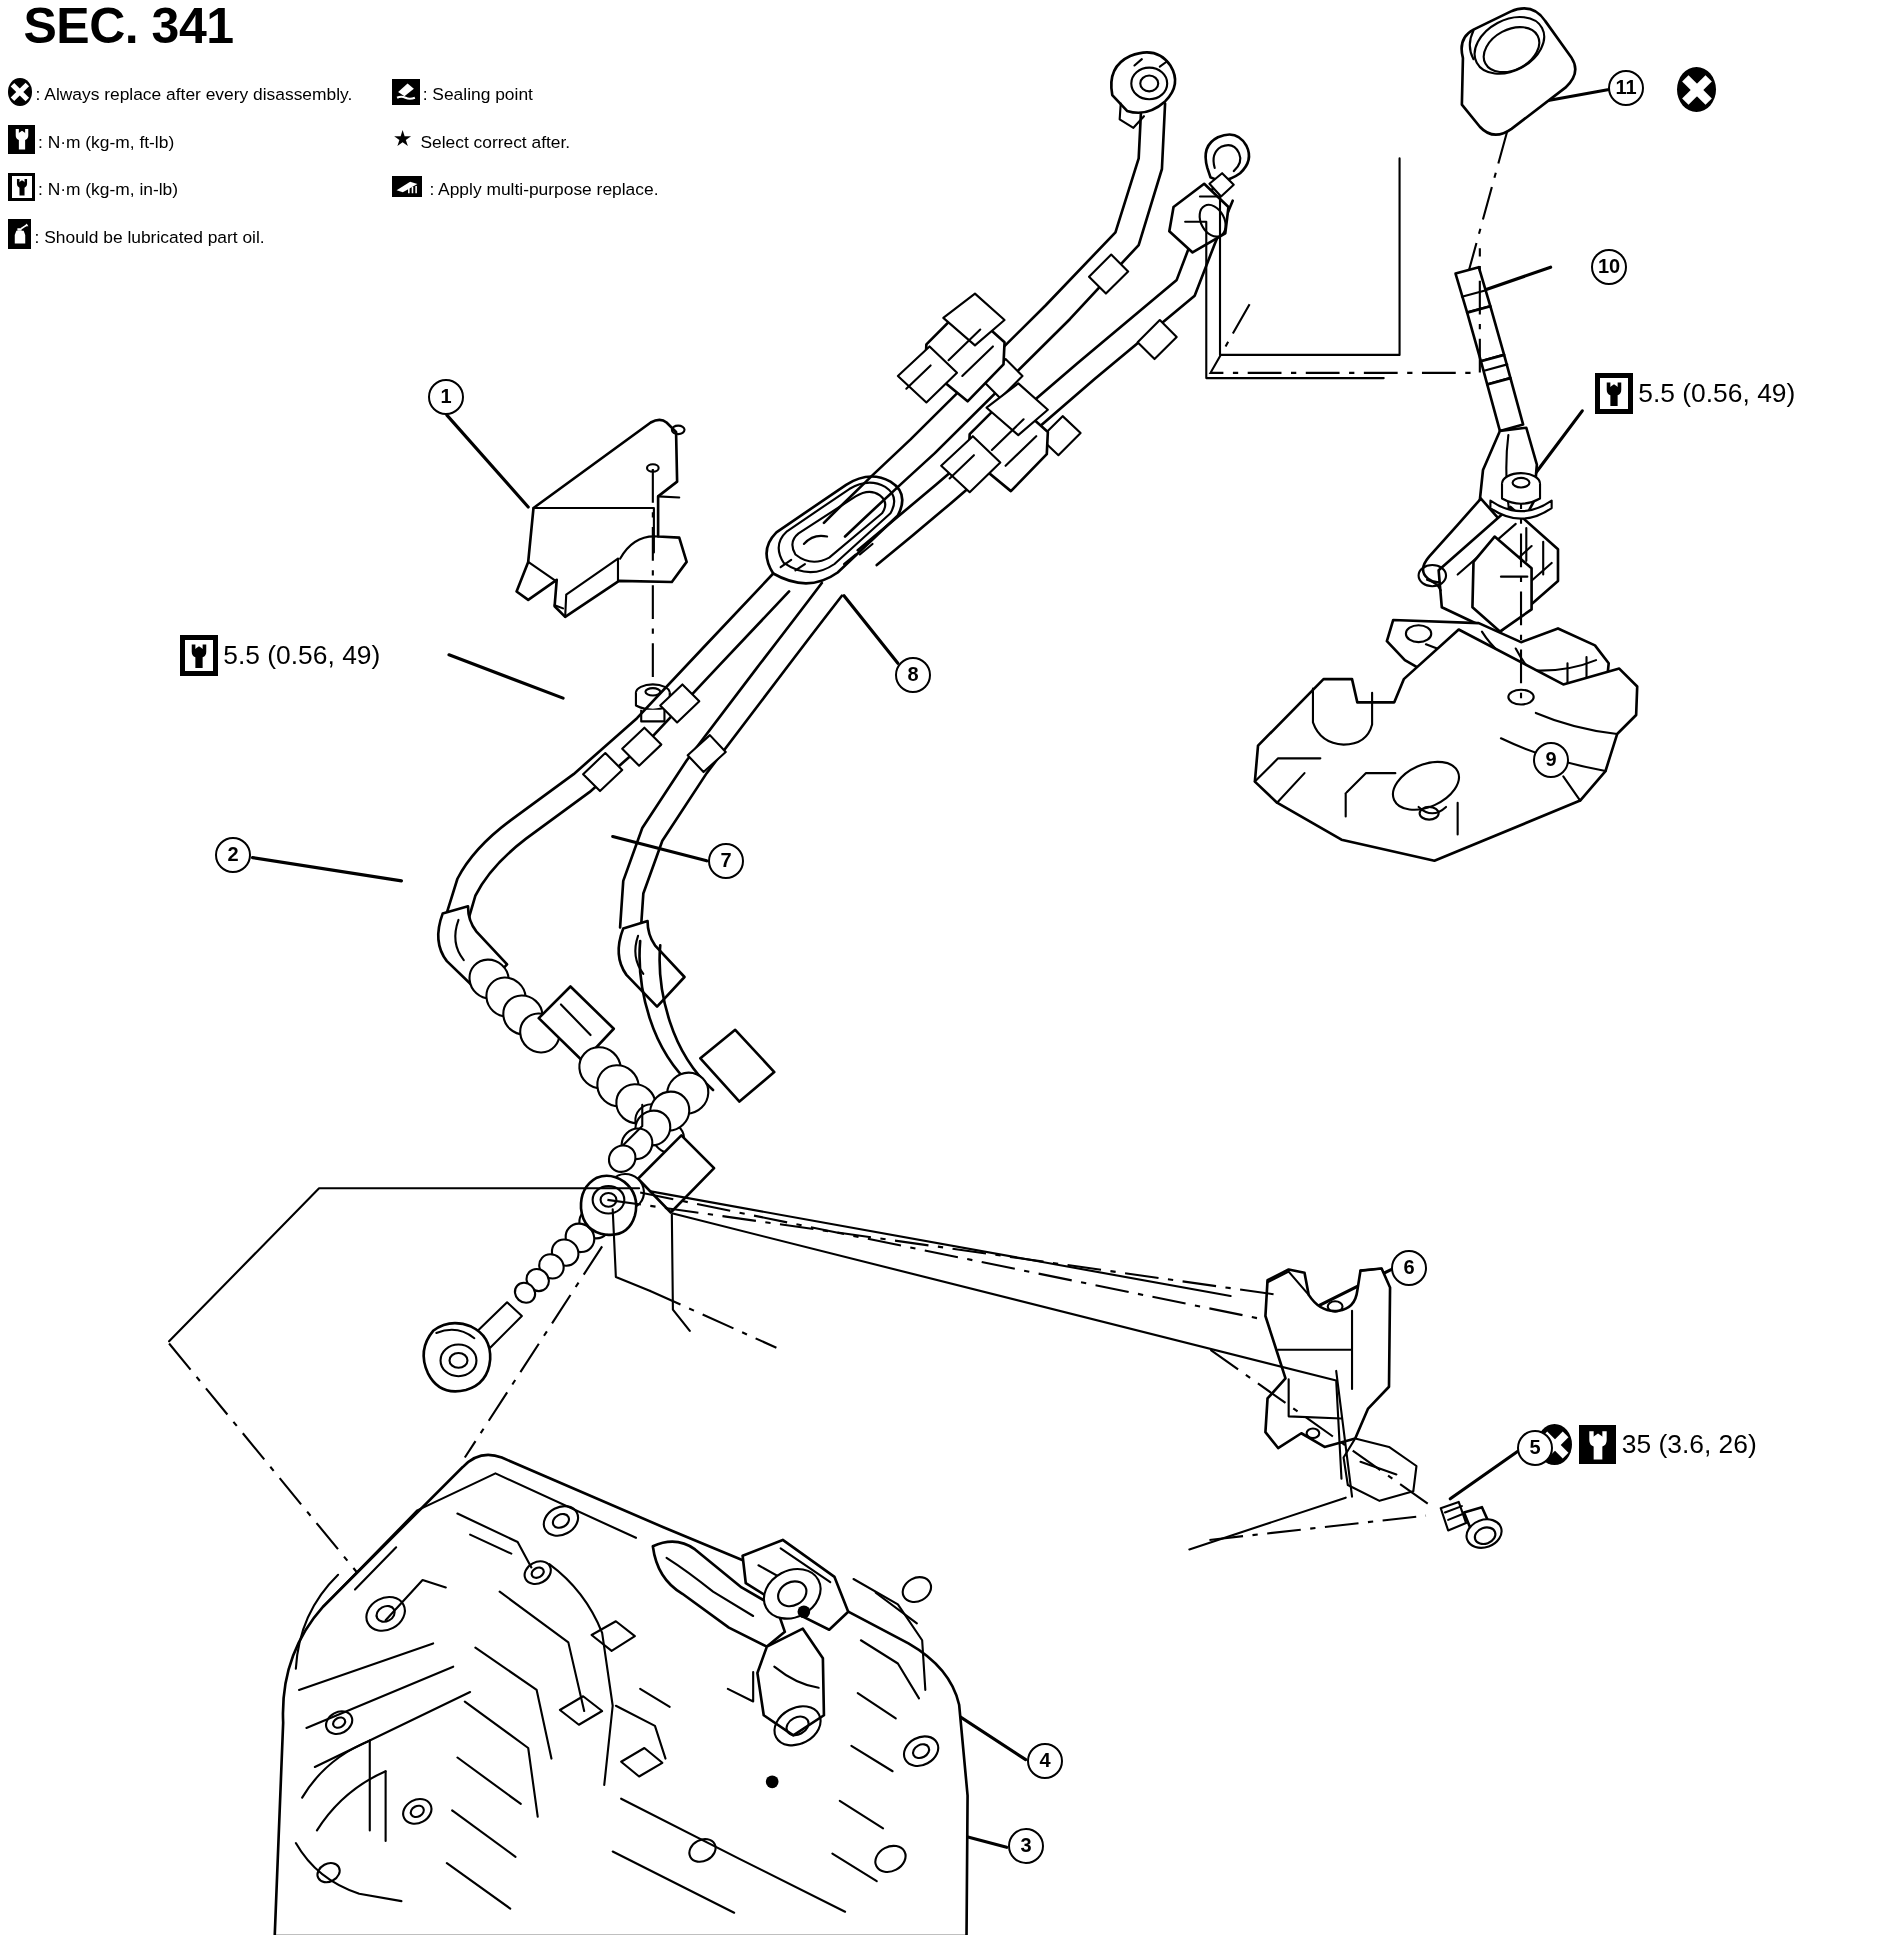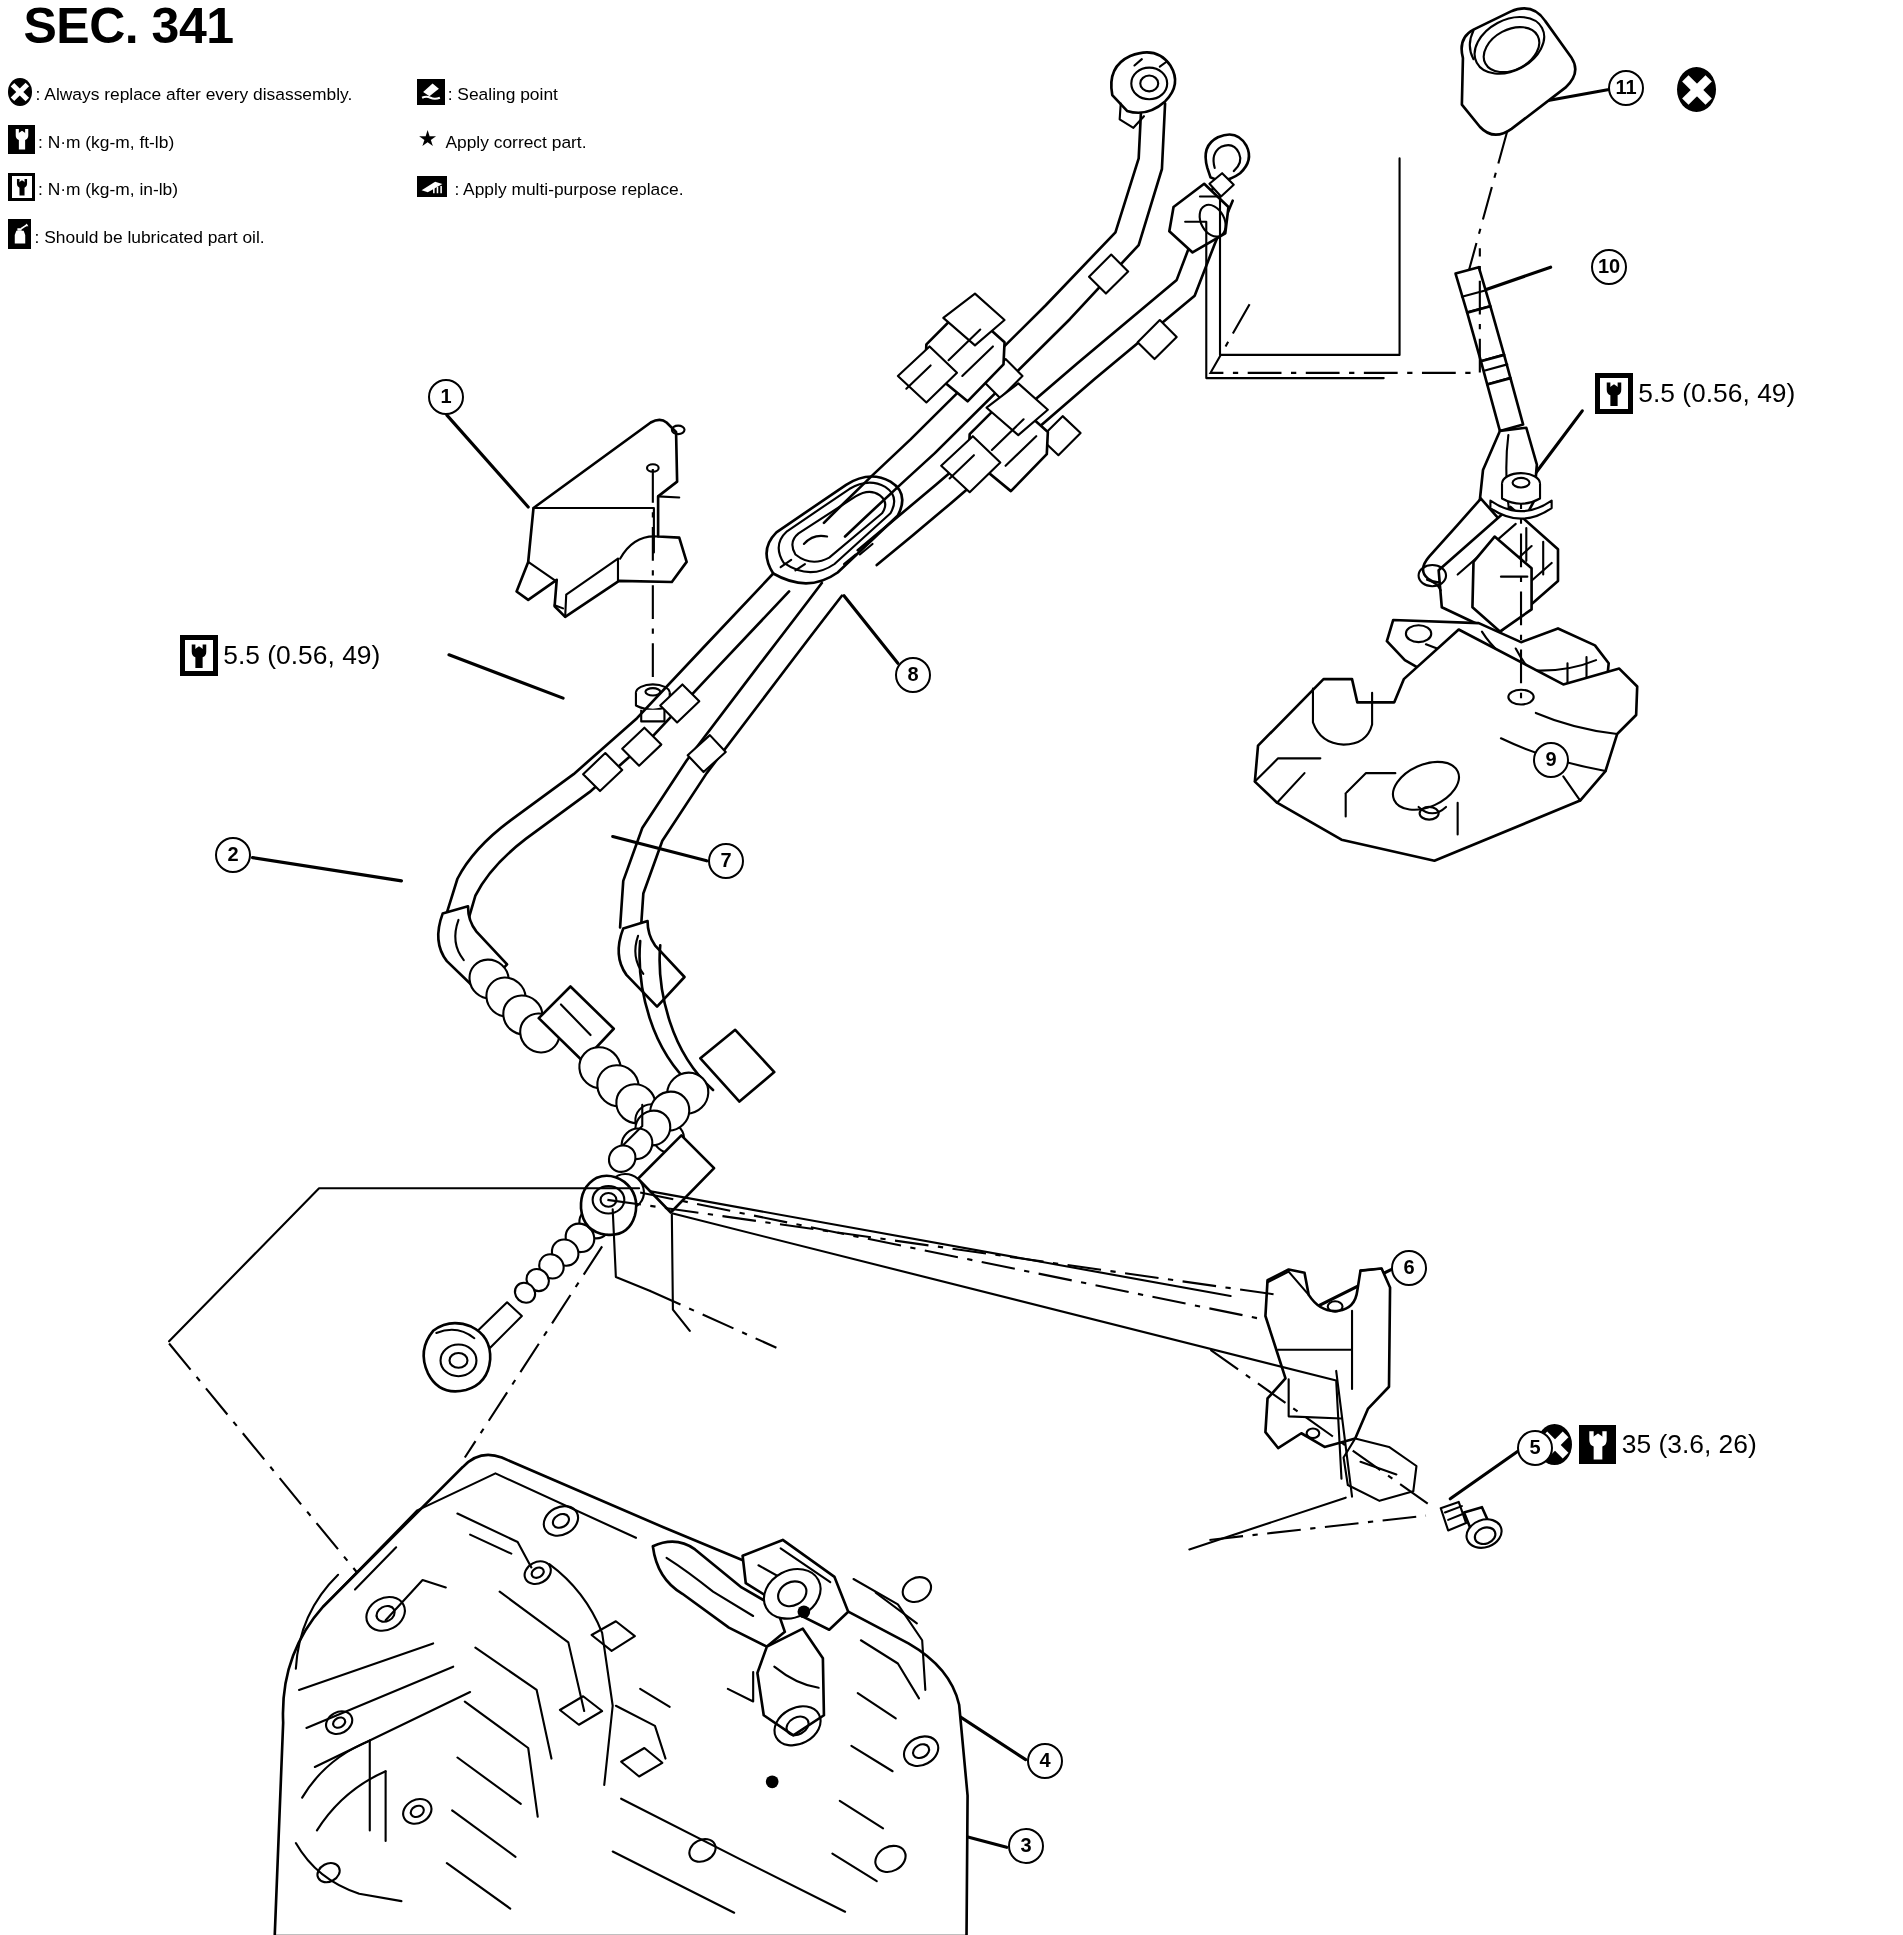--- a/index.html
+++ b/index.html
@@ -11,21 +11,21 @@
   #sec-title{
     position:absolute;left:9.5px;top:1.1px;
     font-size:50px;font-weight:bold;letter-spacing:-0.5px;line-height:1;
     font-family:"Liberation Sans",sans-serif;
     margin-left:14px;
   }
 
   
   .legend-col{position:absolute;}
   #legend-left{left:8.4px;top:78px;width:401px;}
-  #legend-right{left:417px;top:78px;width:338px;}
+  #legend-right{left:392px;top:78px;width:338px;}
   .legend-row{display:flex;align-items:center;margin-bottom:20px;height:27.5px;}
   .legend-text{font-size:17.4px;line-height:1;white-space:nowrap;margin-left:3.2px;margin-top:6px;}
 
   
   .ico{display:inline-block;flex:0 0 auto;position:relative;}
 
   
   .ico-replace{width:24px;height:28.5px;}
   .ico-replace .disc{position:absolute;inset:0;background:#000;border-radius:50%;}
   .ico-replace .b1,.ico-replace .b2{position:absolute;left:50%;top:50%;width:5.3px;height:21px;background:#fff;}
@@ -140,21 +140,21 @@
             <path d="M6 20 L24 4 L36 14 L18 28 Z" fill="#fff"></path>
             <path d="M4 31 Q12 27 20 31 Q28 35 38 31" stroke="#fff" stroke-width="4" fill="none"></path>
           </svg>
         </span>
       </span>
       <span class="legend-text">: Sealing point</span>
     </div>
 
     <div class="legend-row">
       <span class="ico ico-star">★</span>
-      <span class="legend-text" style="margin-left:7.4px">Apply correct part.</span>
+      <span class="legend-text" style="margin-left:7.4px">Select correct after.</span>
     </div>
 
     <div class="legend-row">
       <span class="ico ico-grease">
         <span class="wr">
           <svg width="25" height="17" viewBox="0 0 48 32">
             <path d="M4 22 L30 6 L44 10 L16 26 Z" fill="#fff"></path>
             <rect x="26" y="18" width="3" height="10" fill="#fff"></rect>
             <rect x="33" y="16" width="3" height="12" fill="#fff"></rect>
             <rect x="40" y="14" width="3" height="14" fill="#fff"></rect>

